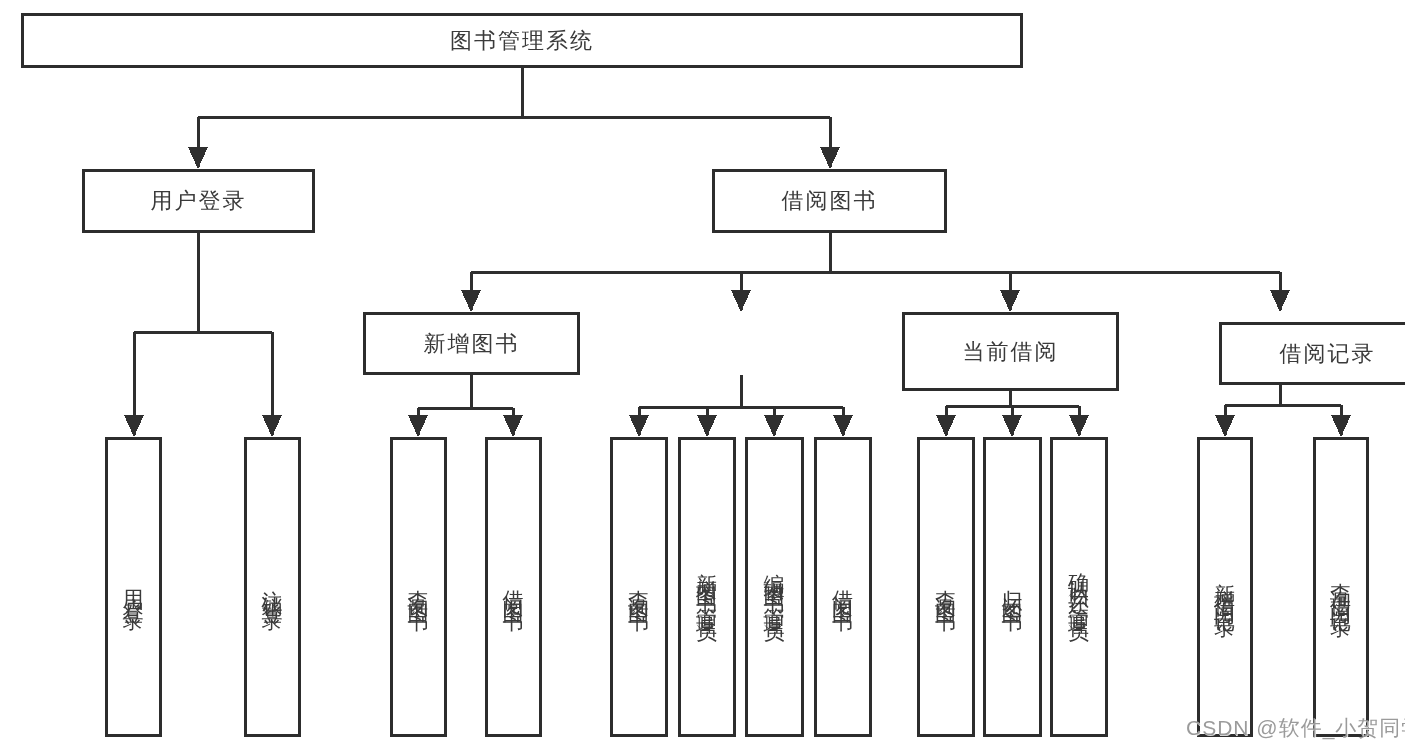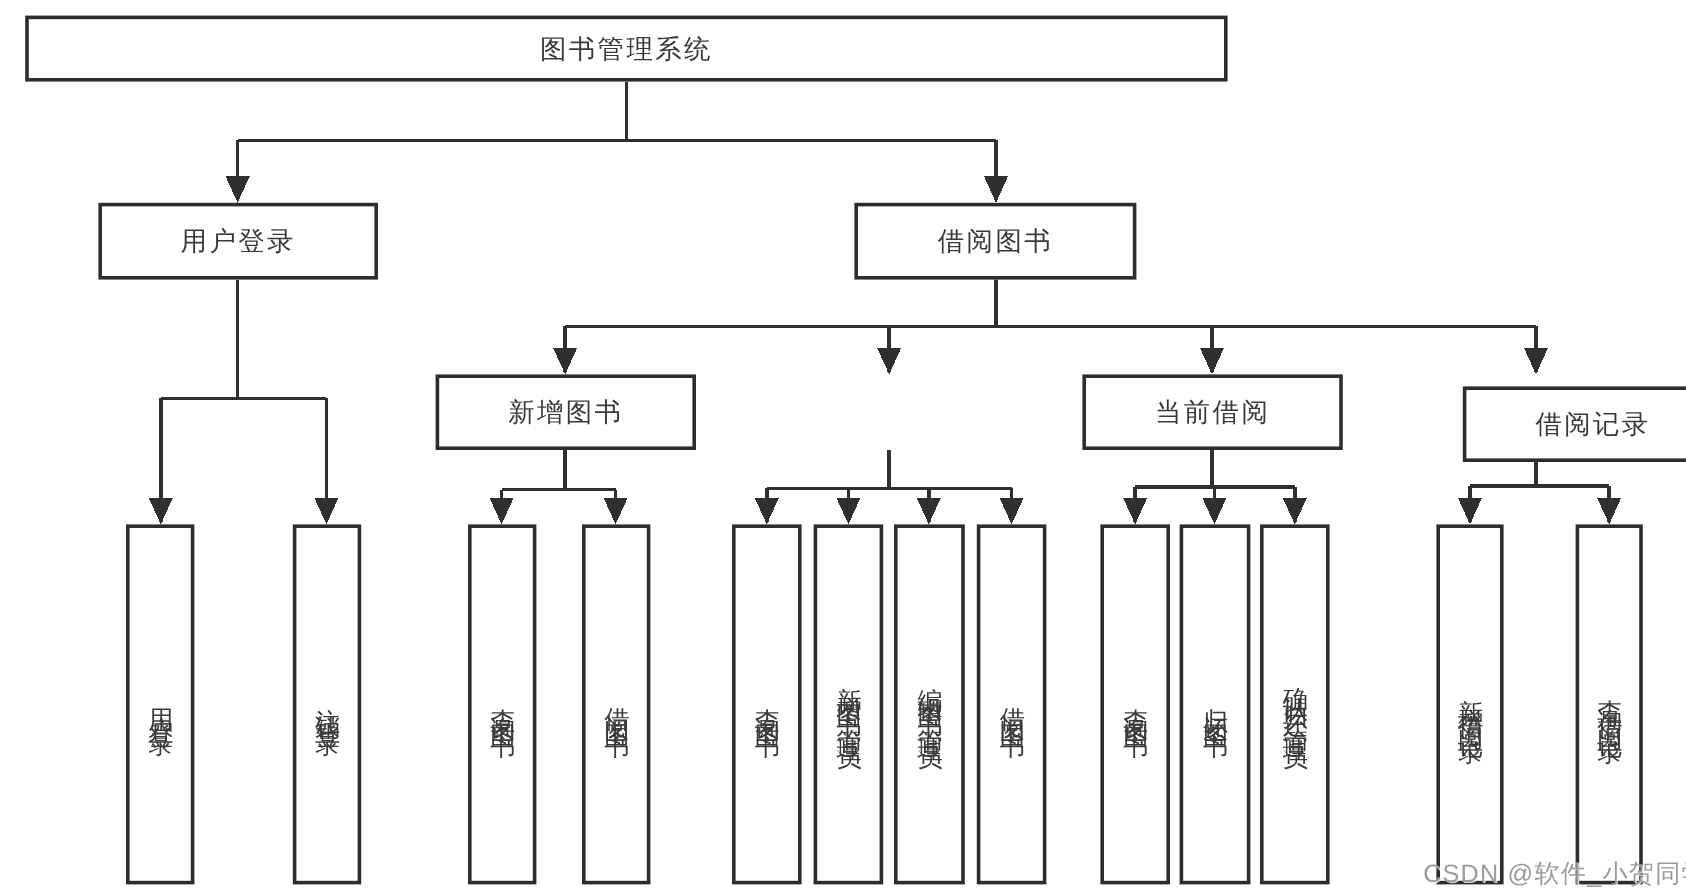--- a/index.html
+++ b/index.html
@@ -91,21 +91,21 @@
   <div class="box hbox" style="left:82px;top:169px;width:233px;height:64px;">
     <span>用户登录</span>
   </div>
   <div class="box hbox" style="left:712px;top:169px;width:235px;height:64px;">
     <span>借阅图书</span>
   </div>
 
   <div class="box hbox" style="left:363px;top:312px;width:217px;height:63px;">
     <span>新增图书</span>
   </div>
-  <div class="box hbox" style="left:902px;top:312px;width:217px;height:63px;">
+  <div class="box hbox" style="left:902px;top:312px;width:217px;height:79px;">
     <span>当前借阅</span>
   </div>
   <div class="box hbox" style="left:1172px;top:322px;width:217px;height:63px;margin-left:47px;">
     <span>借阅记录</span>
   </div>
 
   <div class="box" style="left:105px;top:437px;width:57px;height:300px;">
     <span class="vlabel">用户登录</span>
   </div>
   <div class="box" style="left:244px;top:437px;width:57px;height:300px;">

